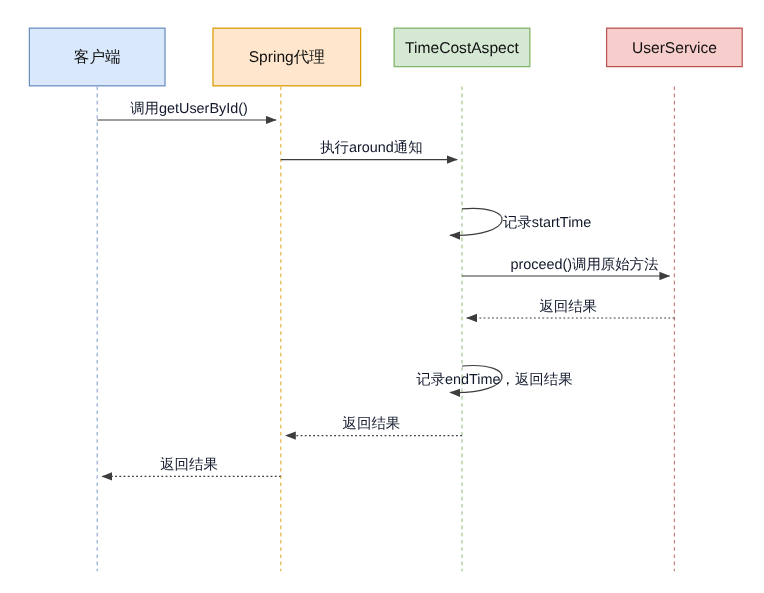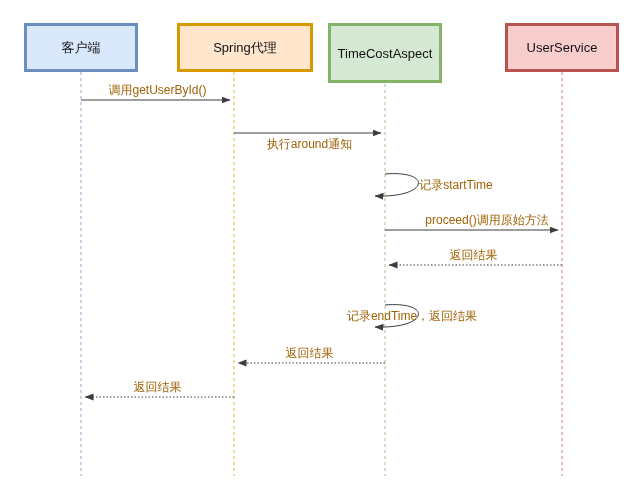--- a/index.html
+++ b/index.html
@@ -2,27 +2,27 @@
 <html><head>
 <meta charset="utf-8">
 <style>
   html,body{margin:0;padding:0;background:#ffffff;}
   #canvas{
     position:relative;width:637px;height:494px;background:#ffffff;
     font-family:"Liberation Sans",sans-serif;overflow:hidden;
   }
   #wires{position:absolute;left:0;top:0;width:637px;height:494px;}
   .actor-box{
-    position:absolute;box-sizing:border-box;border:3px solid #d946ef;
+    position:absolute;box-sizing:border-box;border:1px solid #d946ef;
     display:flex;align-items:center;justify-content:center;
     font-size:13px;color:#111;
   }
   .actor-label{pointer-events:none;}
   .msg-label{
-    position:absolute;font-size:12px;color:#a16207;white-space:nowrap;
+    position:absolute;font-size:12px;color:#0f172a;white-space:nowrap;
     transform:translateX(-50%);line-height:14px;
   }
   .lifeline{stroke-dasharray:3,3;stroke-width:1;fill:none;opacity:0.75;}
   .arrow-solid{stroke:#3d3d3d;stroke-width:1;fill:none;}
   .arrow-return{stroke:#3d3d3d;stroke-width:1;fill:none;stroke-dasharray:1.5,2;}
   .self-loop{stroke:#3d3d3d;stroke-width:1;fill:none;}
 </style>
 </head>
 <body>
 
@@ -47,33 +47,33 @@
         <line class="arrow-return" x1="562" y1="265" x2="389" y2="265" marker-end="url(#arw)"></line>
         <path class="self-loop" d="M 385,305 C 433,301 429,329 375,327" marker-end="url(#arw)"></path>
         <line class="arrow-return" x1="385" y1="363" x2="238" y2="363" marker-end="url(#arw)"></line>
         <line class="arrow-return" x1="234" y1="397" x2="85" y2="397" marker-end="url(#arw)"></line>
       </g>
   </svg>
   <div id="actors">
       <div class="actor-box" style="left: 24px; top: 23px; width: 114px; height: 49px; background: rgb(218, 232, 252); border-color: rgb(108, 142, 191);">
         <span class="actor-label">客户端</span>
       </div>
-      <div class="actor-box" style="left: 177px; top: 23px; width: 136px; height: 49px; background: rgb(255, 230, 204); border-color: rgb(215, 155, 0);">
+      <div class="actor-box" style="left: 177px; top: 23px; width: 124px; height: 49px; background: rgb(255, 230, 204); border-color: rgb(215, 155, 0);">
         <span class="actor-label">Spring代理</span>
       </div>
-      <div class="actor-box" style="left: 328px; top: 23px; width: 114px; height: 60px; background: rgb(213, 232, 212); border-color: rgb(130, 179, 102);">
+      <div class="actor-box" style="left: 328px; top: 23px; width: 114px; height: 33px; background: rgb(213, 232, 212); border-color: rgb(130, 179, 102);">
         <span class="actor-label">TimeCostAspect</span>
       </div>
-      <div class="actor-box" style="left: 505px; top: 23px; width: 114px; height: 49px; background: rgb(248, 206, 204); border-color: rgb(184, 84, 80);">
+      <div class="actor-box" style="left: 505px; top: 23px; width: 114px; height: 33px; background: rgb(248, 206, 204); border-color: rgb(184, 84, 80);">
         <span class="actor-label">UserService</span>
       </div>
     </div>
   <div id="labels">
       <div class="msg-label" style="left: 157.5px; top: 83px;">调用getUserById()</div>
-      <div class="msg-label" style="left: 309.5px; top: 116px; margin-top: 21px;">执行around通知</div>
+      <div class="msg-label" style="left: 309.5px; top: 116px;">执行around通知</div>
       <div class="msg-label" style="left: 412px; top: 178px; margin-left: 44px;">记录startTime</div>
       <div class="msg-label" style="left: 473.5px; top: 213px; padding-left: 27px;">proceed()调用原始方法</div>
       <div class="msg-label" style="left: 473.5px; top: 248px;">返回结果</div>
       <div class="msg-label" style="left: 412px; top: 309px;">记录endTime，返回结果</div>
       <div class="msg-label" style="left: 309.5px; top: 346px;">返回结果</div>
       <div class="msg-label" style="left: 157.5px; top: 380px;">返回结果</div>
     </div>
 </div>
 
 </body></html>

